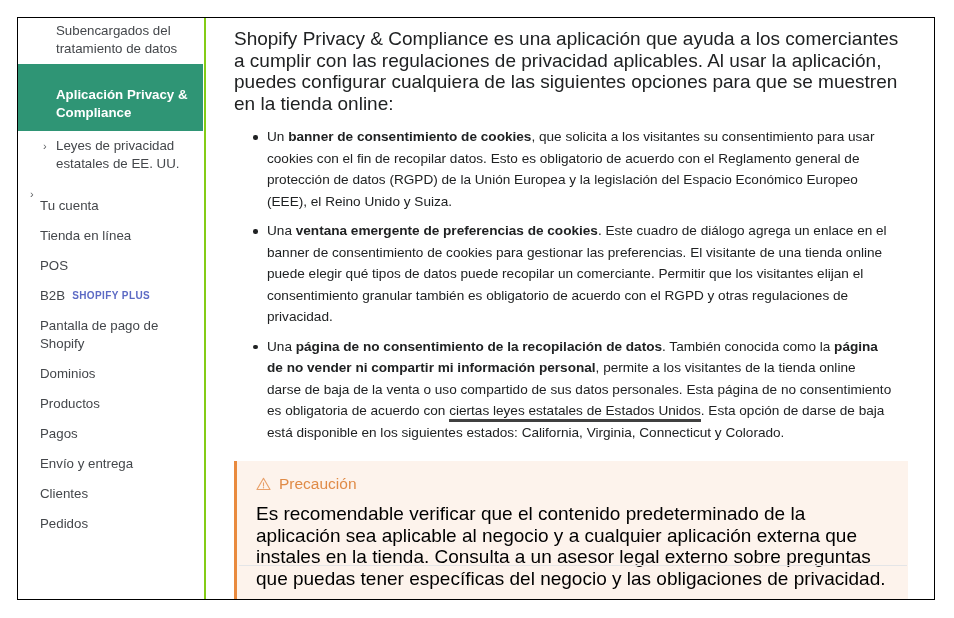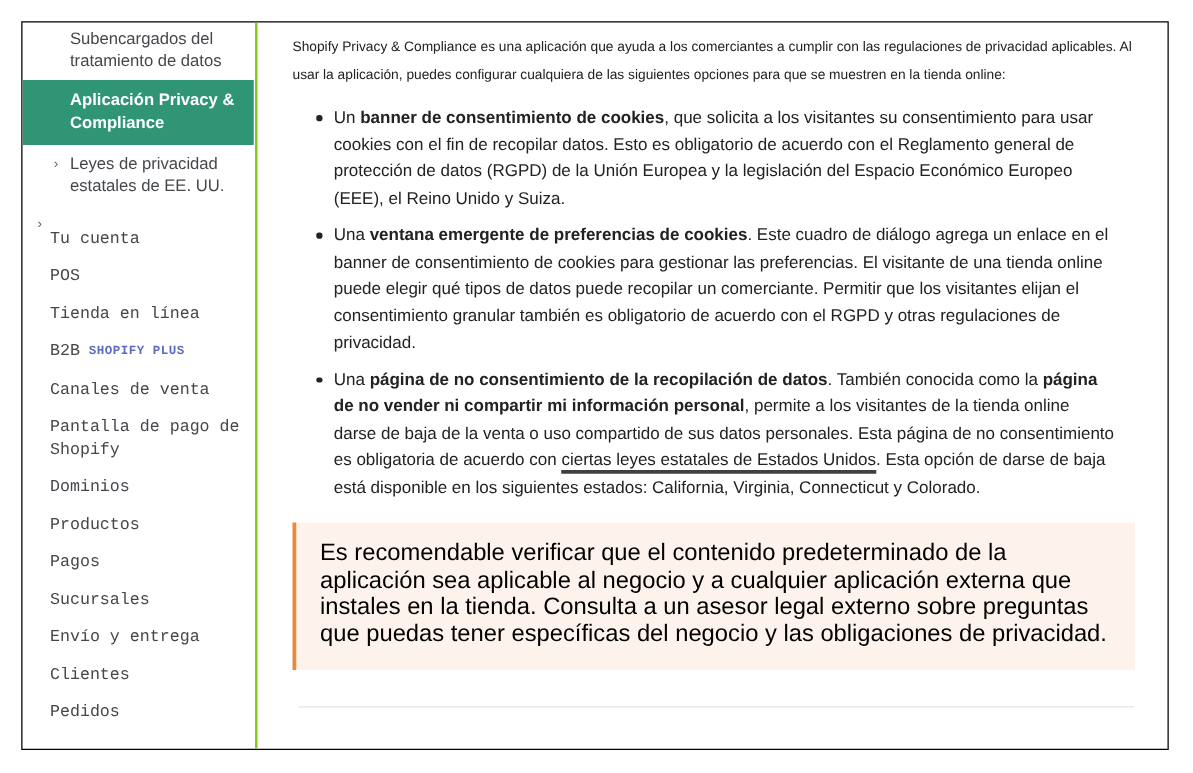--- a/index.html
+++ b/index.html
@@ -62,27 +62,27 @@
     padding: 6px 10px 6px 0;
     cursor: pointer;
   }
   .nav-item .label {
     display: block;
   }
   
   .lvl-2 { padding-left: 38px; }
   .lvl-2.has-chevron { padding-left: 38px; }
   .lvl-1 { padding-left: 25px; }
-  .lvl-0 { padding-left: 22px; font-family: Liberation Mono, monospace; }
+  .lvl-0 { padding-left: 22px; }
 
   .nav-item.active {
     background: #2f9575;
     color: #ffffff;
     font-weight: 600;
-    padding-top: 7px;
+    padding-top: 22px;
     padding-bottom: 9px;
     margin-right: 1px;
   }
   .chevron {
     position: absolute;
     font-size: 11px;
     color: #5c5f62;
     line-height: 18px;
     top: 6px;
   }
@@ -100,21 +100,21 @@
 
   
   #content {
     flex: 1 1 auto;
     padding: 10px 26px 0 28px;
     box-sizing: border-box;
     overflow: hidden;
     position: relative;
   }
   .para {
-    font-size: 11px;
+    font-size: 19px;
     line-height: 21.5px;
     color: #202223;
     margin: 0 0 12px 0;
     max-width: 690px;
   }
   ul.bullets {
     margin: 0;
     padding: 0 0 0 19px;
     list-style: none;
     max-width: 690px;
@@ -205,45 +205,39 @@
             <span class="chevron">›</span>
             <span class="label">Leyes de privacidad estatales de EE. UU.</span>
           </li>
           <li class="nav-item lvl-1 has-chevron">
             <span class="chevron">›</span>
           </li>
           <li class="nav-item lvl-0">
             <span class="label">Tu cuenta</span>
           </li>
           <li class="nav-item lvl-0">
+            <span class="label">Tienda en línea</span>
+          </li>
+          <li class="nav-item lvl-0">
             <span class="label">POS</span>
           </li>
           <li class="nav-item lvl-0">
-            <span class="label">Tienda en línea</span>
-          </li>
-          <li class="nav-item lvl-0">
             <span class="label">B2B<span class="plus-badge">SHOPIFY PLUS</span></span>
           </li>
           <li class="nav-item lvl-0">
-            <span class="label">Canales de venta</span>
-          </li>
-          <li class="nav-item lvl-0">
             <span class="label">Pantalla de pago de Shopify</span>
           </li>
           <li class="nav-item lvl-0">
             <span class="label">Dominios</span>
           </li>
           <li class="nav-item lvl-0">
             <span class="label">Productos</span>
           </li>
           <li class="nav-item lvl-0">
             <span class="label">Pagos</span>
-          </li>
-          <li class="nav-item lvl-0">
-            <span class="label">Sucursales</span>
           </li>
           <li class="nav-item lvl-0">
             <span class="label">Envío y entrega</span>
           </li>
           <li class="nav-item lvl-0">
             <span class="label">Clientes</span>
           </li>
           <li class="nav-item lvl-0">
             <span class="label">Pedidos</span>
           </li>
@@ -254,20 +248,30 @@
 
       <p class="para">Shopify Privacy &amp; Compliance es una aplicación que ayuda a los comerciantes a cumplir con las regulaciones de privacidad aplicables. Al usar la aplicación, puedes configurar cualquiera de las siguientes opciones para que se muestren en la tienda online:</p>
 
       <ul class="bullets" id="bullet-list">
           <li><span>Un </span><b>banner de consentimiento de cookies</b><span>, que solicita a los visitantes su consentimiento para usar cookies con el fin de recopilar datos. Esto es obligatorio de acuerdo con el Reglamento general de protección de datos (RGPD) de la Unión Europea y la legislación del Espacio Económico Europeo (EEE), el Reino Unido y Suiza.</span></li>
           <li><span>Una </span><b>ventana emergente de preferencias de cookies</b><span>. Este cuadro de diálogo agrega un enlace en el banner de consentimiento de cookies para gestionar las preferencias. El visitante de una tienda online puede elegir qué tipos de datos puede recopilar un comerciante. Permitir que los visitantes elijan el consentimiento granular también es obligatorio de acuerdo con el RGPD y otras regulaciones de privacidad.</span></li>
           <li><span>Una </span><b>página de no consentimiento de la recopilación de datos</b><span>. También conocida como la </span><b>página de no vender ni compartir mi información personal</b><span>, permite a los visitantes de la tienda online darse de baja de la venta o uso compartido de sus datos personales. Esta página de no consentimiento es obligatoria de acuerdo con </span><a class="inline-link">ciertas leyes estatales de Estados Unidos</a><span>. Esta opción de darse de baja está disponible en los siguientes estados: California, Virginia, Connecticut y Colorado.</span></li>
         </ul>
 
       <section class="callout">
+        <div class="callout-title">
+          <span class="warn-tri">
+            <svg viewBox="0 0 16 15" width="15" height="14" aria-hidden="true">
+              <path d="M8 1.4 L15 13.4 L1 13.4 Z" fill="none" stroke="#e8a06a" stroke-width="1.2" stroke-linejoin="round"></path>
+              <line x1="8" y1="6.1" x2="8" y2="9.7" stroke="#e8a06a" stroke-width="1.2" stroke-linecap="round"></line>
+              <circle cx="8" cy="11.5" r="0.72" fill="#e8a06a"></circle>
+            </svg>
+          </span>
+          <span>Precaución</span>
+        </div>
         <p class="callout-body">Es recomendable verificar que el contenido predeterminado de la aplicación sea aplicable al negocio y a cualquier aplicación externa que instales en la tienda. Consulta a un asesor legal externo sobre preguntas que puedas tener específicas del negocio y las obligaciones de privacidad.</p>
       </section>
 
       <div id="footer-divider"></div>
     </main>
 
   </div>
 </div>
 
 </body></html>

